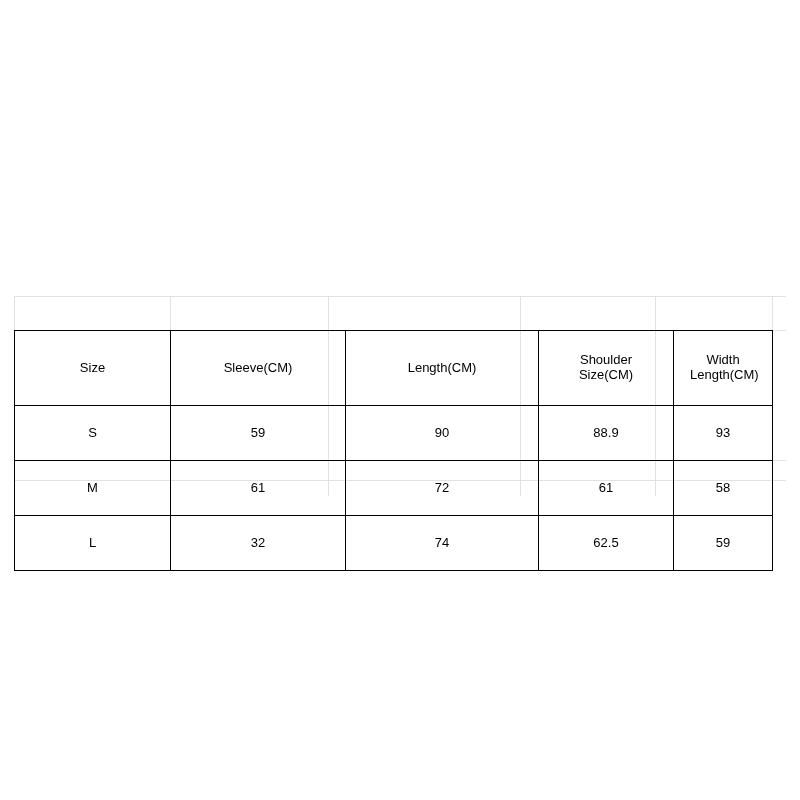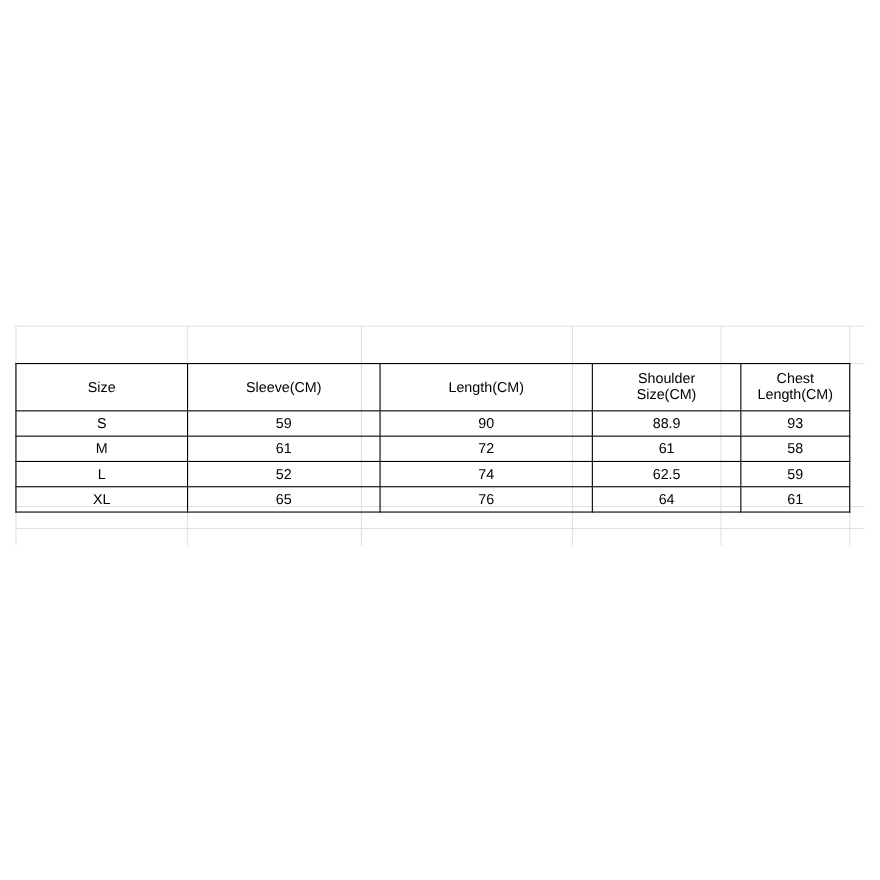--- a/index.html
+++ b/index.html
@@ -53,21 +53,21 @@
   }
   table.size-chart td,
   table.size-chart th {
     border: 1px solid #000000;
     text-align: center;
     vertical-align: middle;
     font-weight: normal;
     color: #000000;
     font-size: 13px;
     line-height: 1.15;
-    padding: 0;
+    padding: 16px;
   }
   table.size-chart thead th {
     height: 42px;
   }
   table.size-chart tbody td {
     height: 22px;
   }
 
   col.c0 { width: 156px; }
   col.c1 { width: 175px; }
@@ -111,21 +111,21 @@
           <span class="hdr-line">Sleeve(CM)</span>
         </th>
         <th>
           <span class="hdr-line">Length(CM)</span>
         </th>
         <th>
           <span class="hdr-line">Shoulder</span>
           <span class="hdr-line">Size(CM)</span>
         </th>
         <th>
-          <span class="hdr-line">Chest</span>
+          <span class="hdr-line">Width</span>
           <span class="hdr-line">Length(CM)</span>
         </th>
       </tr>
     </thead>
     <tbody>
       <tr>
         <td>S</td>
         <td>59</td>
         <td>90</td>
         <td>88.9</td>
@@ -133,27 +133,20 @@
       </tr>
       <tr>
         <td>M</td>
         <td>61</td>
         <td>72</td>
         <td>61</td>
         <td>58</td>
       </tr>
       <tr>
         <td>L</td>
-        <td>52</td>
+        <td>32</td>
         <td>74</td>
         <td>62.5</td>
         <td>59</td>
-      </tr>
-      <tr>
-        <td>XL</td>
-        <td>65</td>
-        <td>76</td>
-        <td>64</td>
-        <td>61</td>
       </tr>
     </tbody>
   </table>
 </div>
 
 </body></html>

